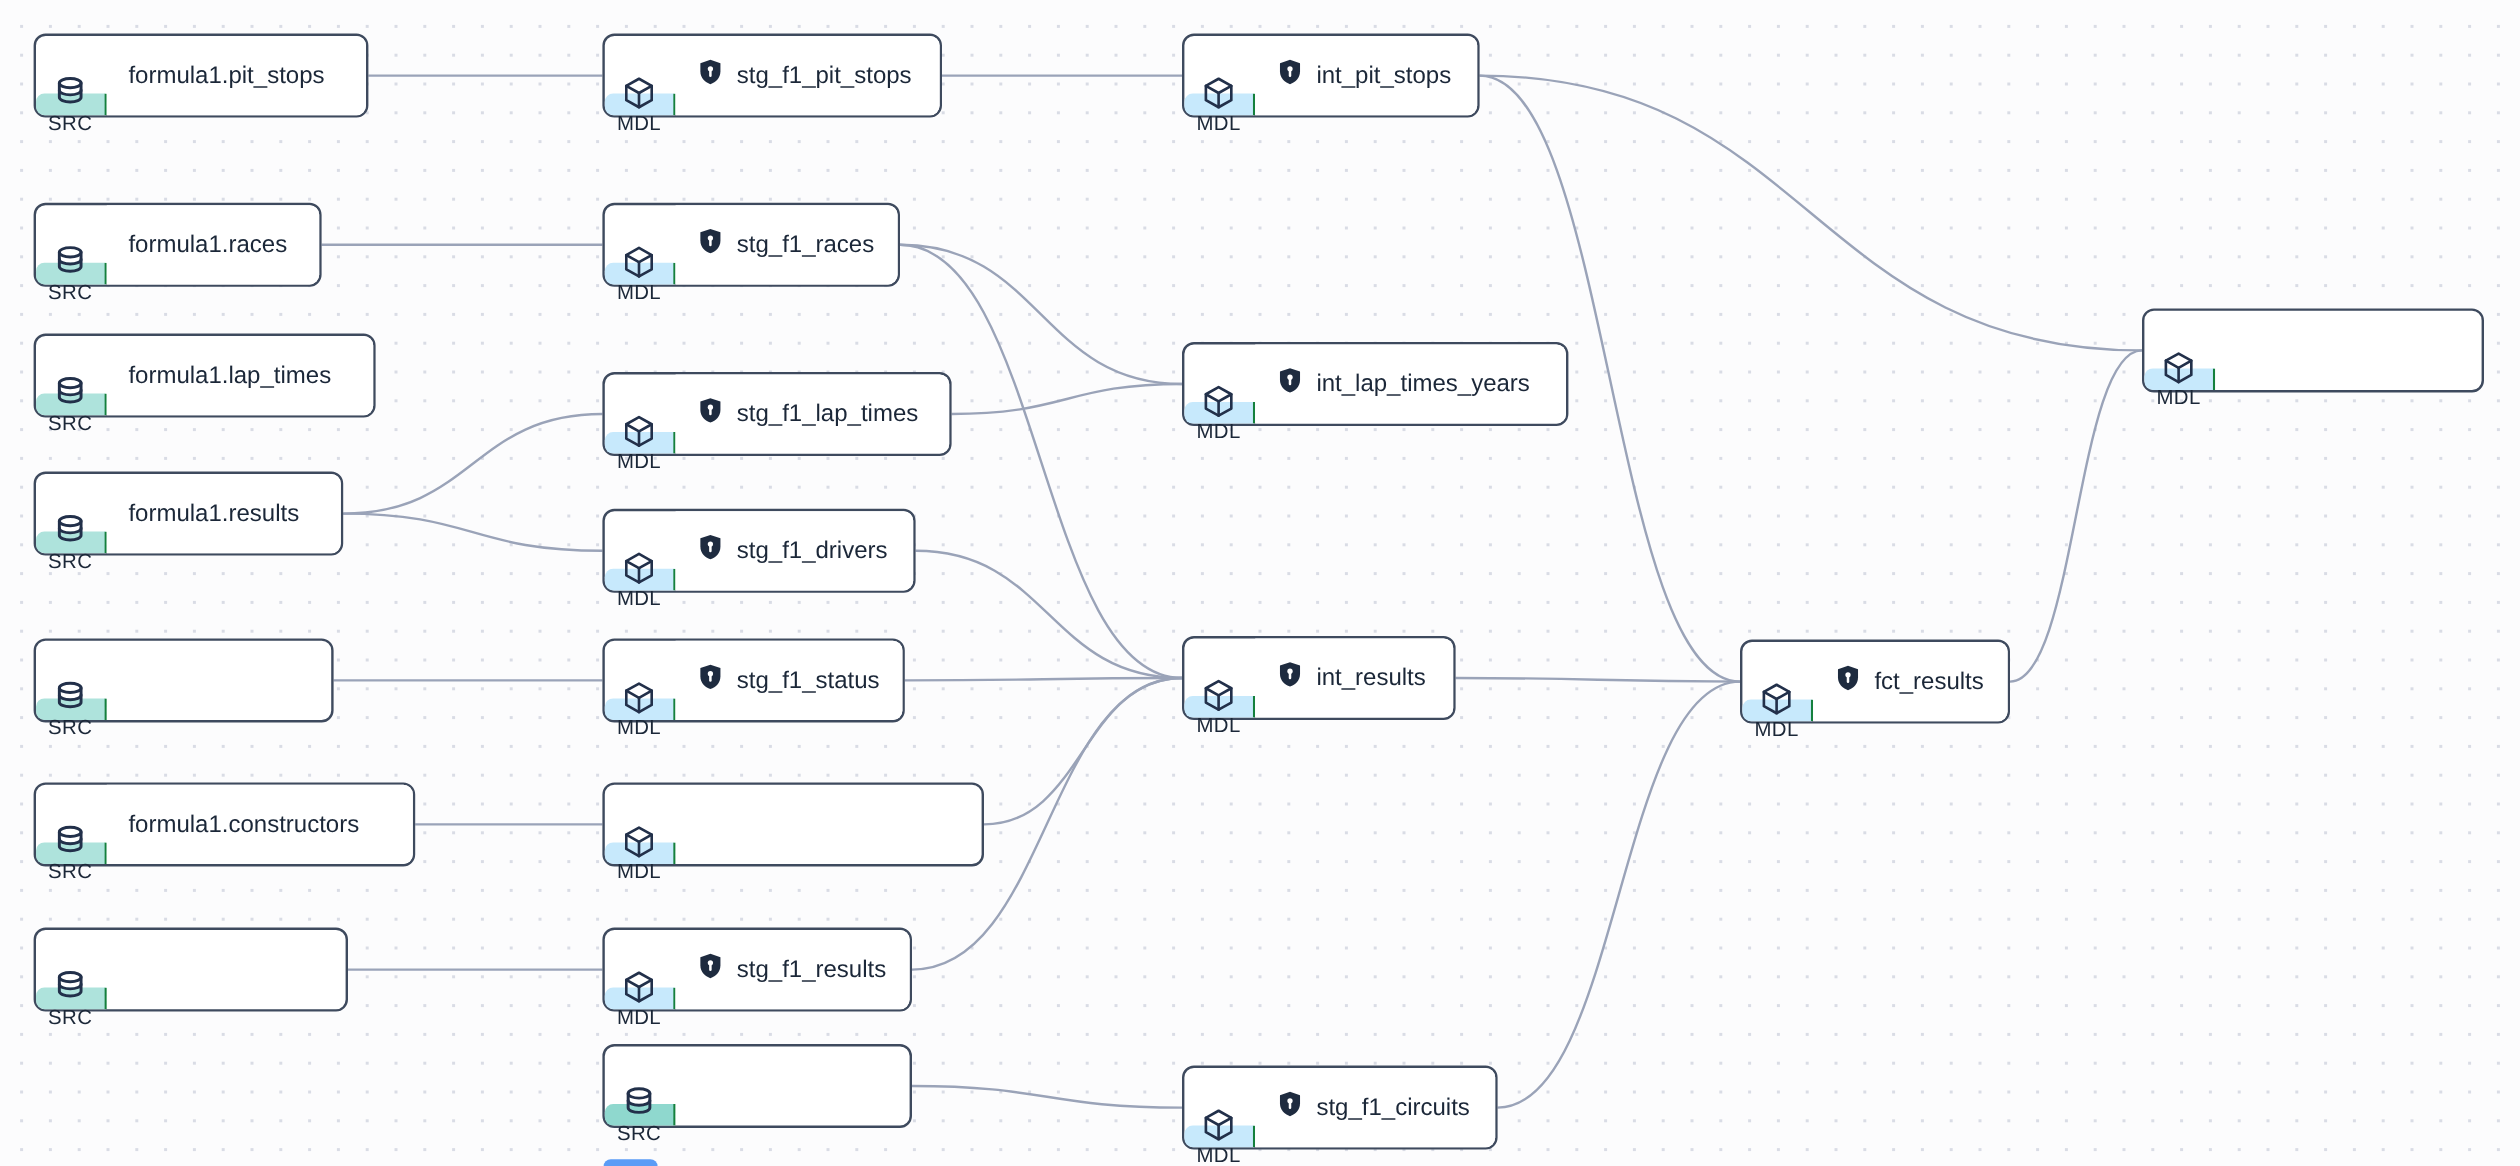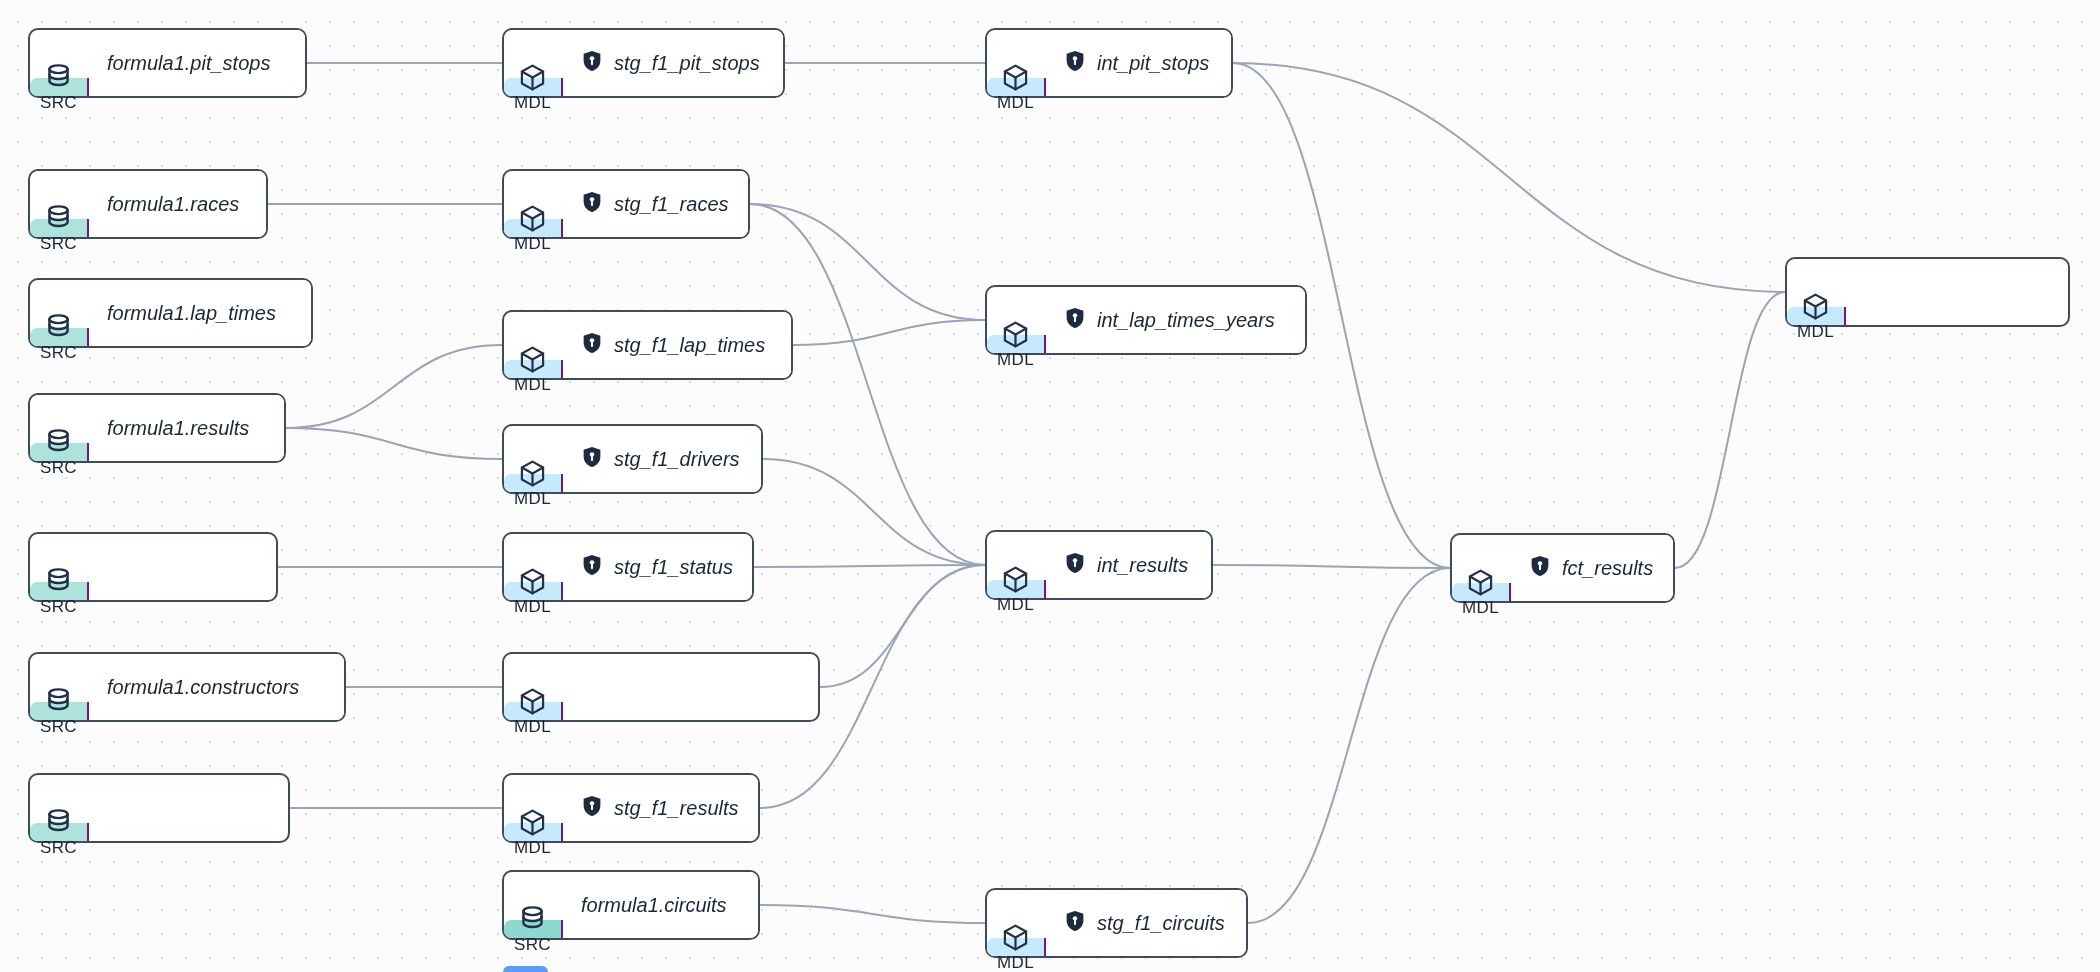--- a/index.html
+++ b/index.html
@@ -12,32 +12,31 @@
     background-position:6px 10px;
   }
   svg.edge-layer{position:absolute;left:0;top:0;z-index:1;}
   svg.edge-layer path{fill:none;stroke:#9aa3b8;stroke-width:2px;}
   .node{
     position:absolute;display:flex;align-items:stretch;z-index:2;
     background:#ffffff;border:2px solid #3e4a5e;border-radius:10px;
     box-sizing:border-box;cursor:pointer;
   }
   .badge{
-    flex:0 0 57px;width:57px;border-right:2px solid #701a75;
+    flex:0 0 57px;width:57px;border-right:2px solid #15803d;
     display:flex;flex-direction:column;align-items:center;justify-content:center;
     gap:1px;border-radius:7px 0 0 7px;margin-top:48px;
   }
   .badge .type-icon{display:block;width:31px;height:31px;}
   .badge .type-icon svg{display:block;width:31px;height:31px;stroke:#22304a;}
   .badge-label{font-size:17px;line-height:18px;color:#1b2738;letter-spacing:.3px;}
   .node-body{
     flex:1;display:flex;align-items:center;padding:0 18px;gap:11px;
     font-size:20px;color:#1b2738;white-space:nowrap;background:#fff;
     border-radius:0 8px 8px 0;
-    font-style:italic;
   }
   .shield{width:22px;height:22px;flex:0 0 22px;}
   .artifact{position:absolute;z-index:2;border-radius:6px 6px 0 0;}
 </style>
 </head>
 <body>
 
 <div class="canvas">
   <svg class="edge-layer" width="2100" height="972" viewBox="0 0 2100 972">
       <path d="M307 63 C404.5 63 404.5 63 502 63"></path>
@@ -165,23 +164,20 @@
       <div class="badge" style="background: rgb(143, 216, 206);">
         <span class="type-icon">
           <svg viewBox="0 0 24 24" fill="none" stroke-width="1.9" stroke-linecap="round" stroke-linejoin="round">
             <ellipse cx="12" cy="5.6" rx="7" ry="3"></ellipse>
             <path d="M5 5.6v9.2c0 1.66 3.13 3 7 3s7-1.34 7-3V5.6"></path>
             <path d="M5 10.2c0 1.66 3.13 3 7 3s7-1.34 7-3"></path>
           </svg>
         </span>
         <span class="badge-label">SRC</span>
       </div>
-      <div class="node-body">
-        <span>formula1.circuits</span>
-      </div>
     </div>
     <div class="node" style="left: 502px; top: 28px; width: 283px; height: 70px;">
       <div class="badge" style="background: rgb(199, 233, 252);">
         <span class="type-icon">
           <svg viewBox="0 0 24 24" fill="none" stroke-width="1.7" stroke-linecap="round" stroke-linejoin="round">
             <path d="M12 2.8 20.2 7.4v9.2L12 21.2 3.8 16.6V7.4Z"></path>
             <path d="M3.8 7.4 12 12l8.2-4.6"></path>
             <path d="M12 12v9.2"></path>
           </svg>
         </span>

